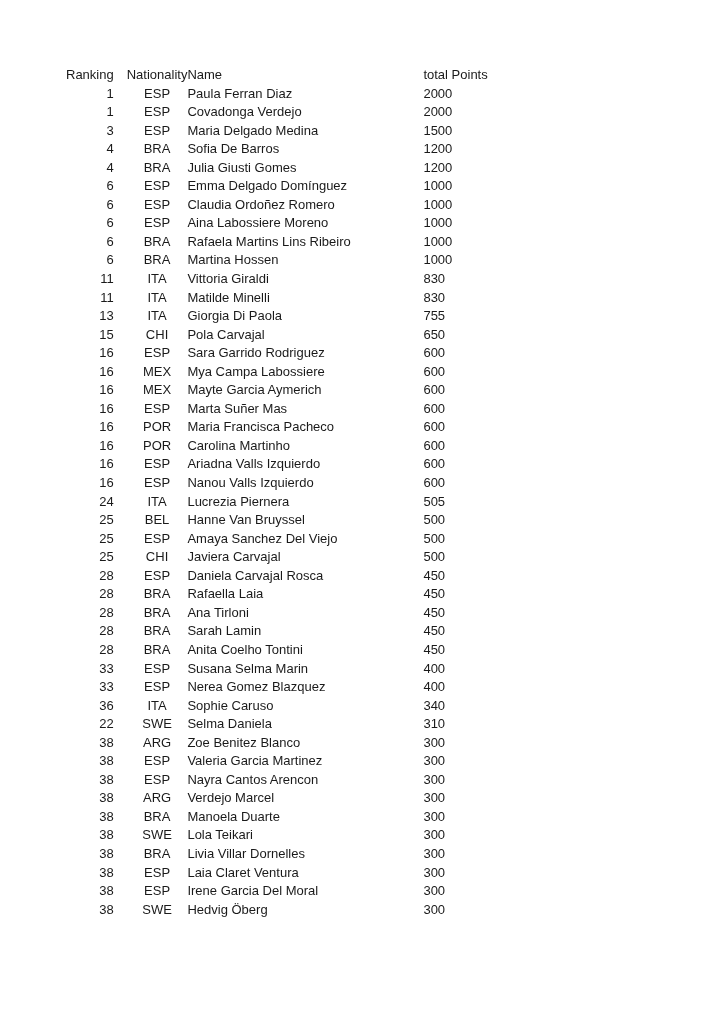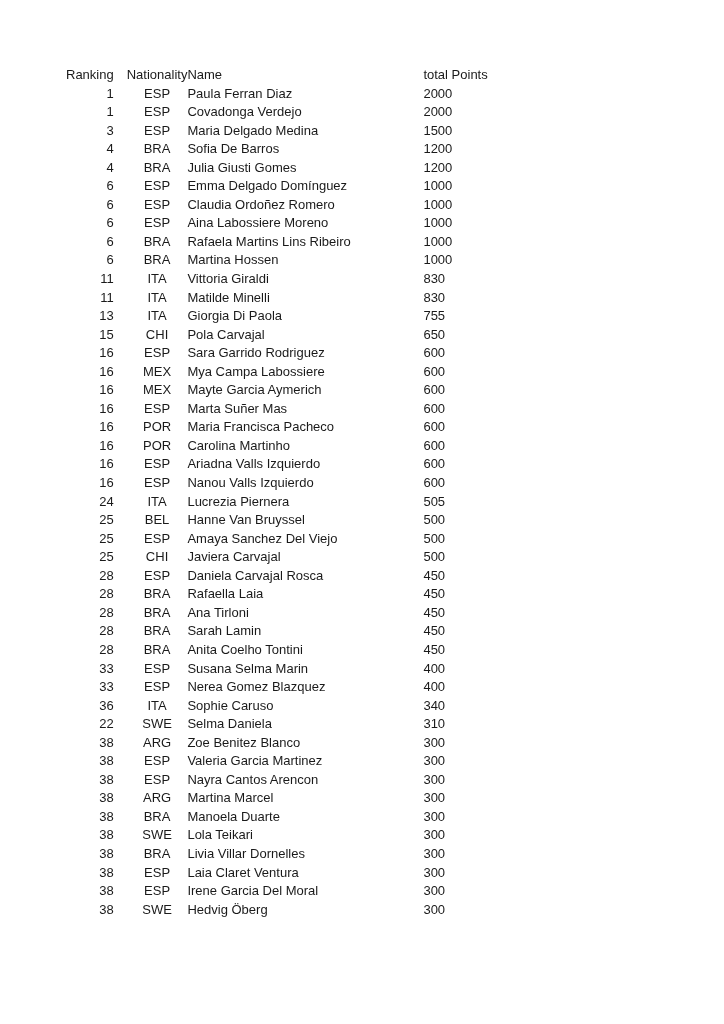--- a/index.html
+++ b/index.html
@@ -277,21 +277,21 @@
         </tr>
         <tr>
           <td class="col-rank">38</td>
           <td class="col-nat">ESP</td>
           <td class="col-name">Nayra Cantos Arencon</td>
           <td class="col-points">300</td>
         </tr>
         <tr>
           <td class="col-rank">38</td>
           <td class="col-nat">ARG</td>
-          <td class="col-name">Martina Marcel</td>
+          <td class="col-name">Verdejo Marcel</td>
           <td class="col-points">300</td>
         </tr>
         <tr>
           <td class="col-rank">38</td>
           <td class="col-nat">BRA</td>
           <td class="col-name">Manoela Duarte</td>
           <td class="col-points">300</td>
         </tr>
         <tr>
           <td class="col-rank">38</td>

